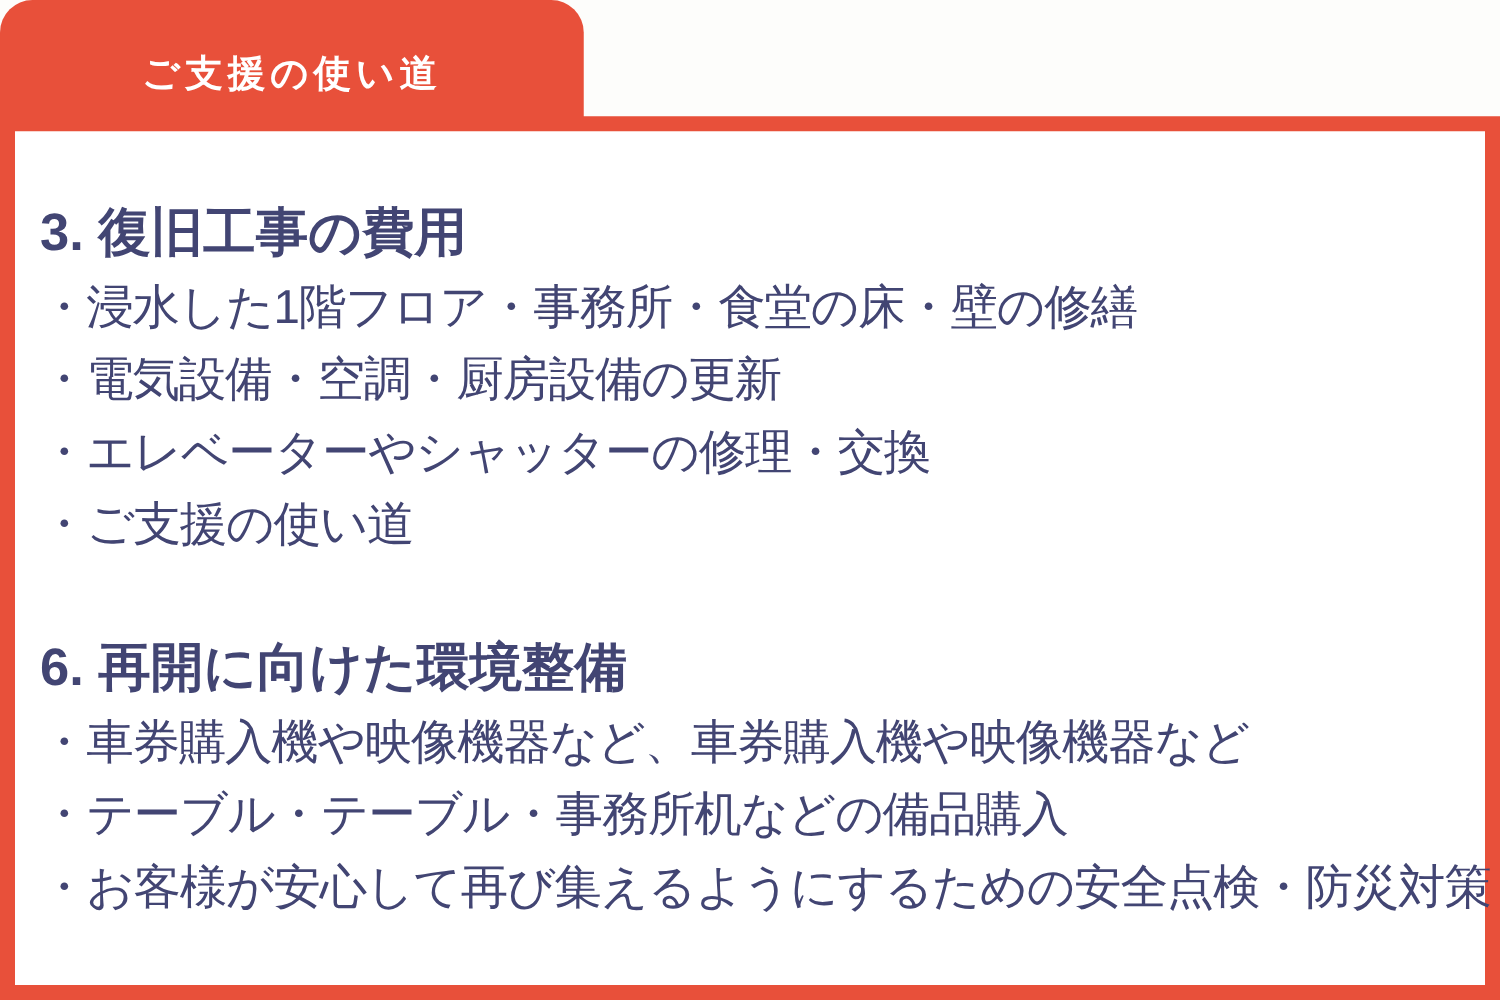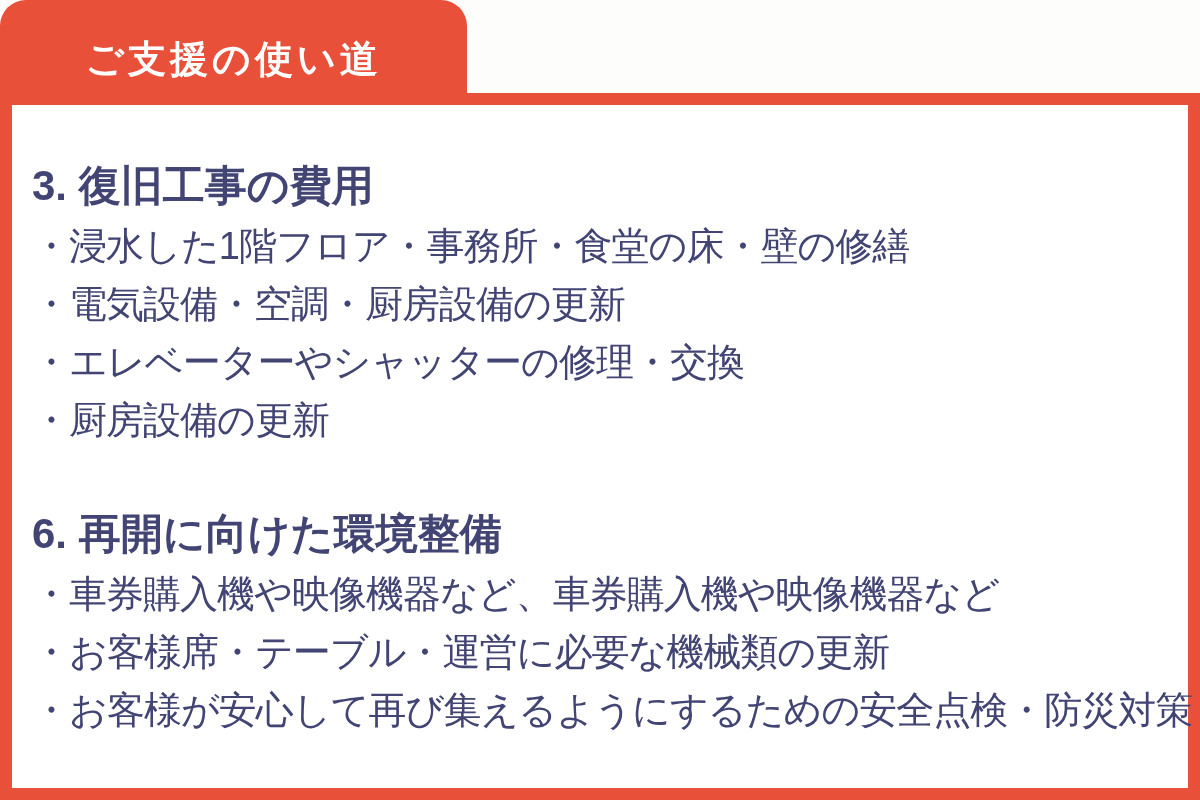--- a/index.html
+++ b/index.html
@@ -26,21 +26,21 @@
     height: 94px;
     background: var(--accent);
     border-radius: 26px 26px 0 0;
     display: flex;
     align-items: center;
     justify-content: center;
     z-index: 2;
   }
   .tab-title {
     color: var(--tab-text);
-    font-size: 38px;
+    font-size: 30px;
     font-weight: bold;
     letter-spacing: 4px;
     white-space: nowrap;
     margin-top: 24px;
   }
   .panel {
     position: absolute;
     left: 0;
     top: 93px;
     width: 1200px;
@@ -74,23 +74,23 @@
   <span class="tab-title">ご支援の使い道</span>
 </div>
 
 <div class="panel">
 
   <div class="section section-1">
     <div class="section-heading">3. 復旧工事の費用</div>
     <div class="list-item">・浸水した1階フロア・事務所・食堂の床・壁の修繕</div>
     <div class="list-item">・電気設備・空調・厨房設備の更新</div>
     <div class="list-item">・エレベーターやシャッターの修理・交換</div>
-    <div class="list-item">・厨房設備の更新</div>
+    <div class="list-item">・ご支援の使い道</div>
   </div>
 
   <div class="section section-2">
     <div class="section-heading">6. 再開に向けた環境整備</div>
     <div class="list-item">・車券購入機や映像機器など、車券購入機や映像機器など</div>
-    <div class="list-item">・お客様席・テーブル・運営に必要な機械類の更新</div>
+    <div class="list-item">・テーブル・テーブル・事務所机などの備品購入</div>
     <div class="list-item">・お客様が安心して再び集えるようにするための安全点検・防災対策</div>
   </div>
 
 </div>
 
 </body></html>

